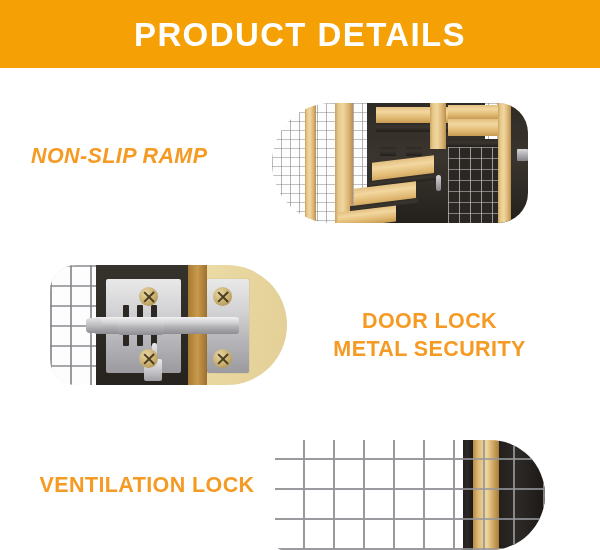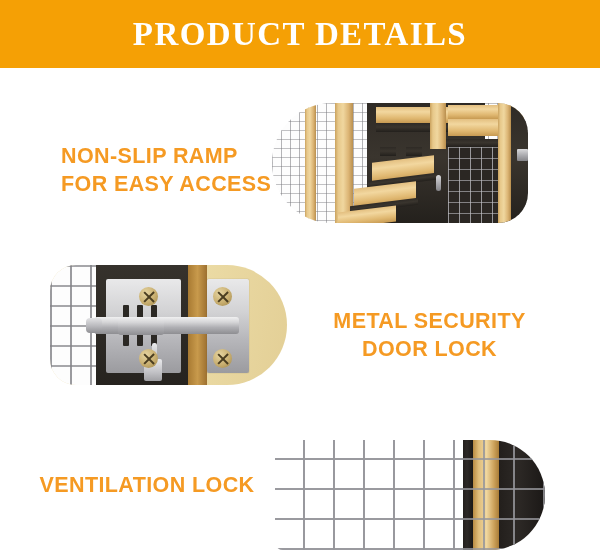--- a/index.html
+++ b/index.html
@@ -29,36 +29,35 @@
     justify-content: center;
   }
   .header-title {
     color: #ffffff;
     font-size: 33px;
     font-weight: bold;
     letter-spacing: 1.4px;
     line-height: 1;
     text-align: center;
     white-space: nowrap;
-    font-family: Liberation Serif, serif;
   }
 
   
   .feature-text {
     position: absolute;
     color: #F59A23;
     font-size: 21.5px;
     font-weight: bold;
     letter-spacing: 0.4px;
     line-height: 1.28;
     white-space: nowrap;
   }
   .feature-text .line { display: block; }
 
-  #txt-ramp      { left: 61px;  top: 143px; text-align: left; }
+  #txt-ramp      { left: 31px;  top: 143px; text-align: left; font-style: italic; }
   #txt-ramp .l1  { text-align: left; }
   #txt-ramp .l2  { text-align: left; }
 
   #txt-lock      { left: 327px; top: 308px; text-align: center; width: 205px; }
   #txt-mesh      { left: 22px;  top: 472px; text-align: center; width: 250px; }
 
   
   .photo {
     position: absolute;
     overflow: hidden;
@@ -228,21 +227,20 @@
 </style>
 </head>
 <body>
 
 <div class="header-banner">
   <div class="header-title">PRODUCT DETAILS</div>
 </div>
 
 <div class="feature-text" id="txt-ramp">
   <span class="line l1">NON-SLIP RAMP</span>
-  <span class="line l2">FOR EASY ACCESS</span>
 </div>
 
 <div class="photo" id="photo-ramp">
   <div class="scene">
 
     <div class="mesh-fine"></div>
 
     <div class="wood-post" style="left:33px; top:-2px; width:11px; height:124px;"></div>
     <div class="wood-post" style="left:63px; top:-2px; width:18px; height:124px;"></div>
 
@@ -305,22 +303,22 @@
     <div class="pad-loop" style="left:94px; top:94px; width:18px; height:22px;"></div>
 
     <div class="screw" style="left:89px; top:22px; width:19px; height:19px;"></div>
     <div class="screw" style="left:89px; top:84px; width:19px; height:19px;"></div>
     <div class="screw" style="left:163px; top:22px; width:19px; height:19px;"></div>
     <div class="screw" style="left:163px; top:84px; width:19px; height:19px;"></div>
   </div>
 </div>
 
 <div class="feature-text" id="txt-lock">
+  <span class="line l2">DOOR LOCK</span>
   <span class="line l1">METAL SECURITY</span>
-  <span class="line l2">DOOR LOCK</span>
 </div>
 
 <div class="feature-text" id="txt-mesh">
   <span class="line l2">VENTILATION LOCK</span>
 </div>
 
 <div class="photo" id="photo-mesh">
   <div class="scene">
 
     <div class="mesh-coarse"></div>

